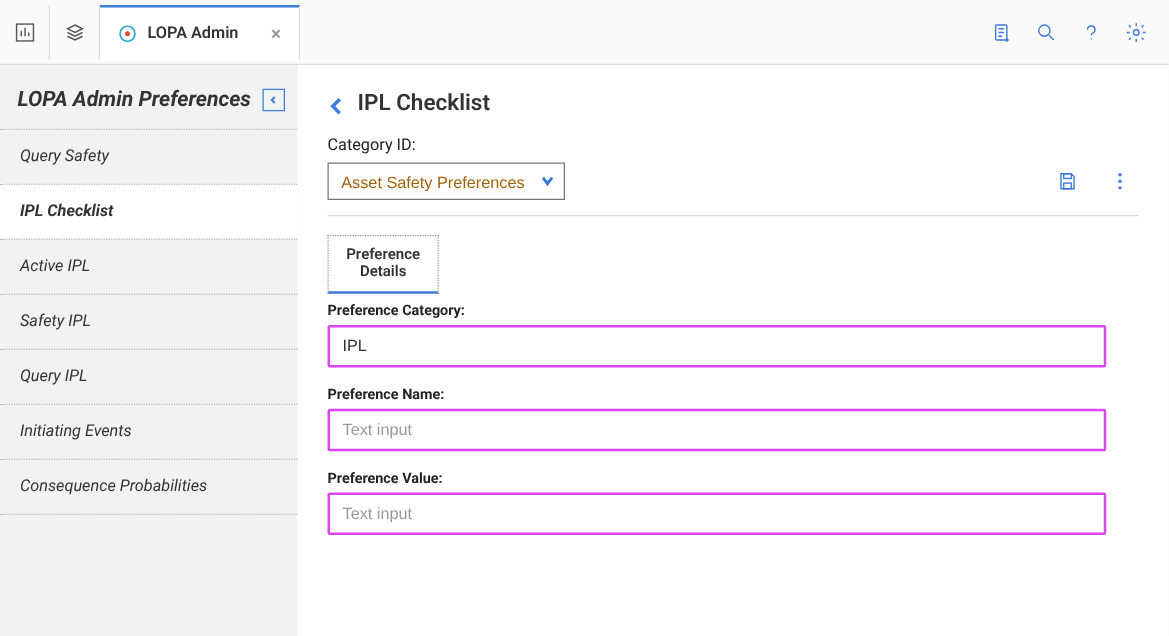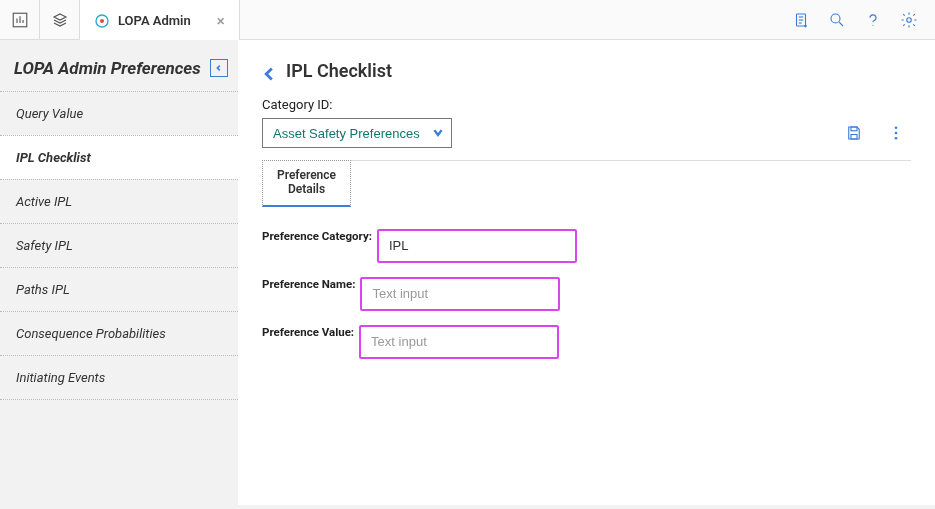--- a/index.html
+++ b/index.html
@@ -1,19 +1,19 @@
 <!DOCTYPE html>
 <html><head>
 <meta charset="utf-8">
 <style>
 * { box-sizing: border-box; margin: 0; padding: 0; }
 body { font-family: -apple-system, BlinkMacSystemFont, "Segoe UI", Roboto, Arial, sans-serif; background: #f2f2f2; width: 935px; height: 509px; overflow: hidden; color: #333; }
 
 
-.topbar { display: flex; align-items: center; height: 40px; background: #fafafa; border-bottom: 1px solid #ddd; }
+.topbar { display: flex; align-items: center; height: 52px; background: #fafafa; border-bottom: 1px solid #ddd; }
 .topbar-icon-btn { width: 40px; height: 44px; display:flex; align-items:center; justify-content:center; border-right: 1px solid #ddd; cursor: pointer; }
 .topbar-icon-btn svg { width: 18px; height: 18px; stroke: #555; fill: none; stroke-width: 1.5; }
 .tab { display:flex; align-items:center; gap:8px; padding: 0 14px; height: 44px; background: #fff; border-right: 1px solid #ddd; border-top: 2px solid #3b7dd8; font-size: 13px; font-weight: 600; color: #333; cursor: pointer; }
 .tab .tab-logo { width: 16px; height: 16px; }
 .tab-close { margin-left: 18px; color: #999; font-size: 15px; cursor: pointer; }
 .topbar-spacer { flex: 1; }
 .topbar-action { width: 36px; height: 44px; display:flex; align-items:center; justify-content:center; cursor:pointer; }
 .topbar-action svg { width: 18px; height: 18px; stroke: #3b7dd8; fill: none; stroke-width: 1.5; }
 
 
@@ -31,36 +31,36 @@
 
 .main { flex:1; background: #fff; display:flex; flex-direction:column; }
 .breadcrumb { display:flex; align-items:center; gap:10px; padding: 20px 24px 16px 24px; font-size: 18px; font-weight: 600; color:#333; }
 .breadcrumb .back { width: 14px; height:14px; cursor:pointer; }
 .breadcrumb .back svg { width:14px; height:14px; stroke:#3b7dd8; fill:none; stroke-width:2; }
 
 .toolbar-row { display:flex; align-items:flex-end; padding: 0 24px 0 24px; gap: 12px; }
 .field-group { display:flex; flex-direction:column; gap:4px; }
 .field-label-top { font-size: 13px; color:#222; margin-bottom: 2px; }
 .select-wrap { position:relative; width: 190px; }
-.select-wrap select { width: 100%; height: 30px; padding: 4px 28px 4px 10px; font-size:13px; border:1px solid #777; background:#fff; appearance:none; border-radius:0; color:#0f766e; cursor:pointer; }
+.select-wrap select { width: 100%; height: 30px; padding: 4px 28px 4px 10px; font-size:13px; border:1px solid #777; background:#fff; appearance:none; border-radius:0; color:#a16207; cursor:pointer; }
 .select-wrap .chev { position:absolute; right:8px; top:50%; transform:translateY(-50%); pointer-events:none; }
 .select-wrap .chev svg { width:12px; height:12px; stroke:#3b7dd8; fill:none; stroke-width:2; }
 
 .toolbar-spacer { flex:1; }
 .tool-btn { width:30px; height:30px; display:flex; align-items:center; justify-content:center; cursor:pointer; margin-bottom: 0px;}
 .tool-btn svg { width:18px; height:18px; stroke:#3b7dd8; fill:none; stroke-width:1.5; }
 .tool-btn.dots svg { fill:#3b7dd8; stroke:none; }
 
 .divider { height:1px; background:#ddd; margin: 12px 24px 0 24px; }
 
 .subtabs { display:flex; padding: 0 24px; margin-top:-1px; }
-.subtab { padding: 8px 14px 8px 14px; font-size: 12px; font-weight:600; color:#333; border:1px dotted #999; border-bottom: 2px solid #3b7dd8; background:#fff; text-align:center; line-height:1.15; cursor:pointer; position:relative; top:0; }
+.subtab { padding: 8px 14px 8px 14px; font-size: 12px; font-weight:600; color:#333; border:1px dotted #999; border-bottom: 2px solid #3b7dd8; background:#fff; text-align:center; line-height:1.15; cursor:pointer; position:relative; top:16px; }
 
 .form-area { padding: 22px 50px 24px 24px; display:flex; flex-direction:column; gap: 14px; overflow:auto; }
-.form-field { display:flex; flex-direction:row; gap:5px; }
+.form-field { display:flex; flex-direction:column; gap:5px; }
 .form-label { font-size: 11.5px; font-weight:700; color:#222; }
 .form-input { height: 34px; border:2px solid #d946ef; padding: 6px 10px; font-size:13px; color:#333; border-radius:2px; }
 .form-input::placeholder { color:#999; }
 </style>
 </head>
 <body>
 
 <div class="topbar">
   <div class="topbar-icon-btn">
     <svg viewBox="0 0 24 24">
@@ -121,27 +121,27 @@
   <div class="sidebar">
     <div class="sidebar-header">
       <div class="sidebar-title">LOPA Admin Preferences</div>
       <div class="collapse-btn">
         <svg viewBox="0 0 10 10">
             <polyline points="6,2 3,5 6,8"></polyline>
           </svg>
       </div>
     </div>
     <div class="side-list">
-      <div class="side-item"><span>Query Value</span></div>
+      <div class="side-item"><span>Query Safety</span></div>
       <div class="side-item active"><span>IPL Checklist</span></div>
       <div class="side-item"><span>Active IPL</span></div>
       <div class="side-item"><span>Safety IPL</span></div>
-      <div class="side-item"><span>Paths IPL</span></div>
+      <div class="side-item"><span>Query IPL</span></div>
+      <div class="side-item"><span>Initiating Events</span></div>
       <div class="side-item"><span>Consequence Probabilities</span></div>
-      <div class="side-item"><span>Initiating Events</span></div>
     </div>
   </div>
 
   <div class="main">
     <div class="breadcrumb">
       <span class="back">
         <svg viewBox="0 0 10 10">
             <polyline points="7,1 3,5 7,9"></polyline>
           </svg>
       </span>

